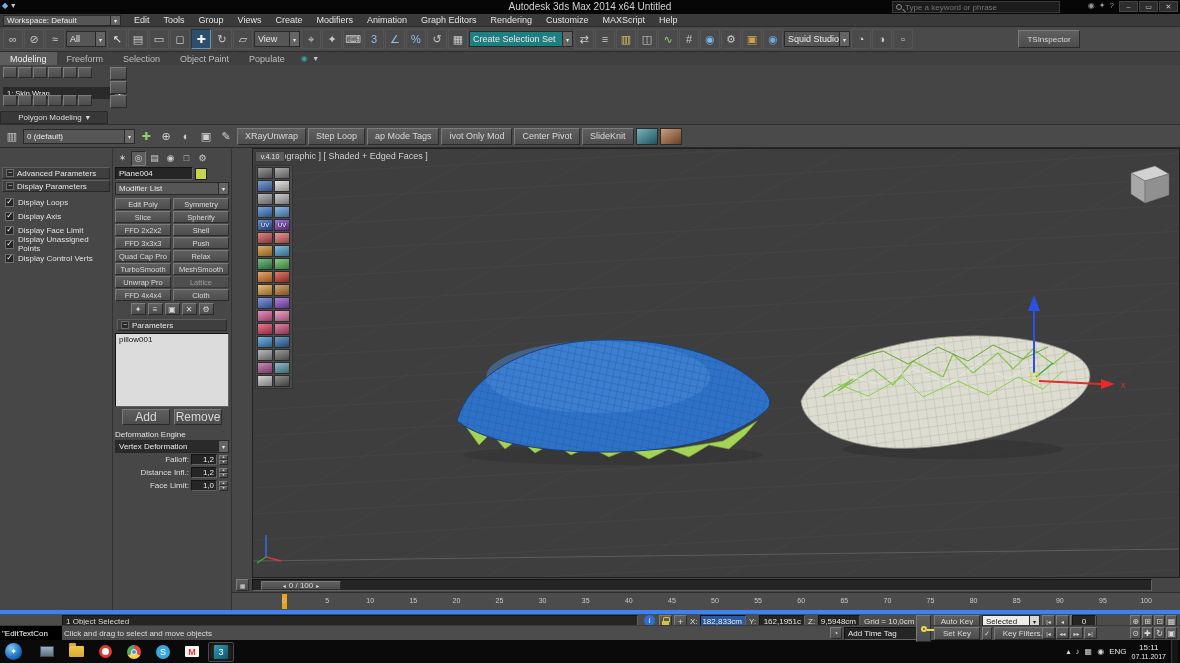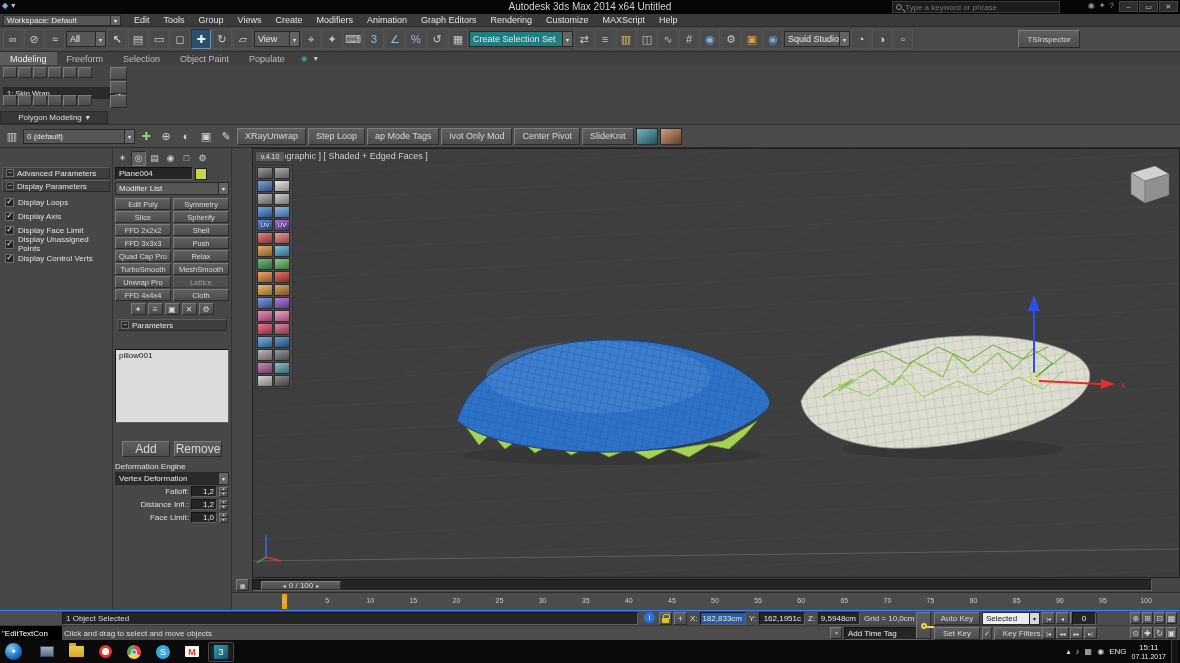--- a/index.html
+++ b/index.html
@@ -76,21 +76,21 @@
 .modbtn{height:12px;font-size:7.5px;overflow:hidden;white-space:nowrap}
 .modbtn.dis{color:#9d9d9d;background:#4e4e4e;border-color:#5e5e5e #3a3a3a #3a3a3a #5e5e5e}
 #mod-stack{margin-top:3px;height:64px;background:#3c3c3c;border:1px solid;border-color:#131313 #616161 #616161 #131313;padding:1px;font-size:8px;overflow:hidden}
 .stkrow{height:11px;display:flex;align-items:center;gap:3px;padding:0 2px;color:#ececec}
 .stkrow.active{background:#6a6a6a}
 .bulb{width:6px;height:6px;border-radius:50%;background:#e8d44a;border:1px solid #8a7a20;flex:none}
 .stkic{width:5px;height:5px;background:#b8b8b8;flex:none}
 #stack-tools{display:flex;gap:2px;justify-content:center;margin-top:2px}
 .stool{width:15px;height:12px;font-size:8px}
 #paramhdr{margin-top:4px}
-#target-list{margin:18px 0;height:74px;background:#dcdcdc;border:1px solid;border-color:#131313 #616161 #616161 #131313;font-size:8px;color:#151515;padding:1px 3px}
+#target-list{margin:2px 0;height:74px;background:#dcdcdc;border:1px solid;border-color:#131313 #616161 #616161 #131313;font-size:8px;color:#151515;padding:1px 3px}
 .titem{height:10px}
 #addrem{display:flex;gap:4px;justify-content:center}
 .arbtn{width:48px;height:16px;font-size:12px}
 #deflbl{font-size:8px;color:#e0e0e0;text-align:left;margin-top:5px}
 #defcombo{margin-top:1px;height:13px;font-size:8px}
 #spinner-rows{}
 .sprow{display:flex;align-items:center;justify-content:flex-end;gap:2px;height:13px;font-size:8px;color:#dedede;padding-right:1px}
 .splbl{text-align:right;white-space:nowrap}
 .spfield{width:26px;height:11px;font-size:8px;display:flex;align-items:center;justify-content:flex-end;padding:0 2px}
 .spud{display:flex;flex-direction:column}
@@ -103,21 +103,21 @@
 #macro-strip{position:absolute;left:2px;top:16px;width:38px;background:#4a4a4a;border:1px solid #333;z-index:2;padding:1px}
 #macro-grid{display:grid;grid-template-columns:repeat(2,16px);gap:1px}
 .mic{height:12px;border:1px solid #2c2c2c;font-size:6px;color:#fff;display:flex;align-items:center;justify-content:center;text-shadow:0 0 2px #000}
 #slider-row{position:absolute;left:0;top:430px;width:948px;height:14px;background:#454545}
 #slider-track{position:absolute;left:20px;top:1px;width:900px;height:12px}
 #slider-handle{position:absolute;left:8px;top:1px;width:80px;height:9px;font-size:8px;gap:3px}
 #ruler-row{position:absolute;left:0;top:444px;width:948px;height:18px;background:#4c4c4c;border-top:1px solid #2e2e2e}
 .tick{position:absolute;top:4px;transform:translateX(-50%);font-size:7px;color:#cacaca}
 #marker{position:absolute;left:50px;top:1px;width:5px;height:15px;background:#e8a21c}
 
-#status1{left:0;top:610px;width:1180px;height:15px;background:#4c4c4c;border-top:1px solid #3b82f6}
+#status1{left:0;top:610px;width:1180px;height:15px;background:#4c4c4c;border-top:4px solid #3b82f6}
 #status2{left:0;top:625px;width:1180px;height:15px;background:#4c4c4c;border-top:1px solid #3a3a3a}
 .stext{font-size:8px;color:#dcdcdc;white-space:nowrap}
 .sfield{font-size:8px;display:flex;align-items:center;padding:0 3px;white-space:nowrap}
 .infob{width:11px;height:11px;border-radius:50%;background:#2f6fd0;color:#fff;font-size:8px;display:flex;align-items:center;justify-content:center}
 .lockic{width:7px;height:5px;background:#d8c23a;position:relative;margin-top:3px}
 .lockic::before{content:"";position:absolute;left:1px;top:-4px;width:5px;height:4px;border:1px solid #d8c23a;border-bottom:none;border-radius:2px 2px 0 0}
 .keyic{width:6px;height:6px;border:2px solid #e8d84a;border-radius:50%;position:relative}
 .keyic::after{content:"";position:absolute;left:4px;top:1px;width:7px;height:2px;background:#e8d84a}
 .pbtn{width:13px;height:12px;font-size:6px;flex:none}
 .navic{width:11px;height:12px;font-size:8px;flex:none}

